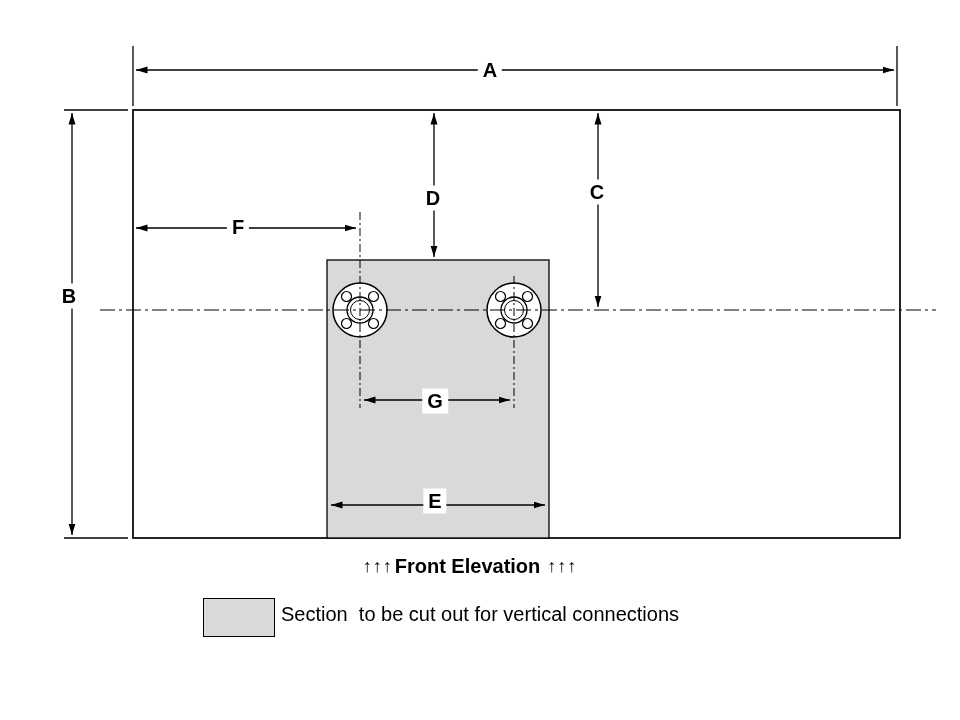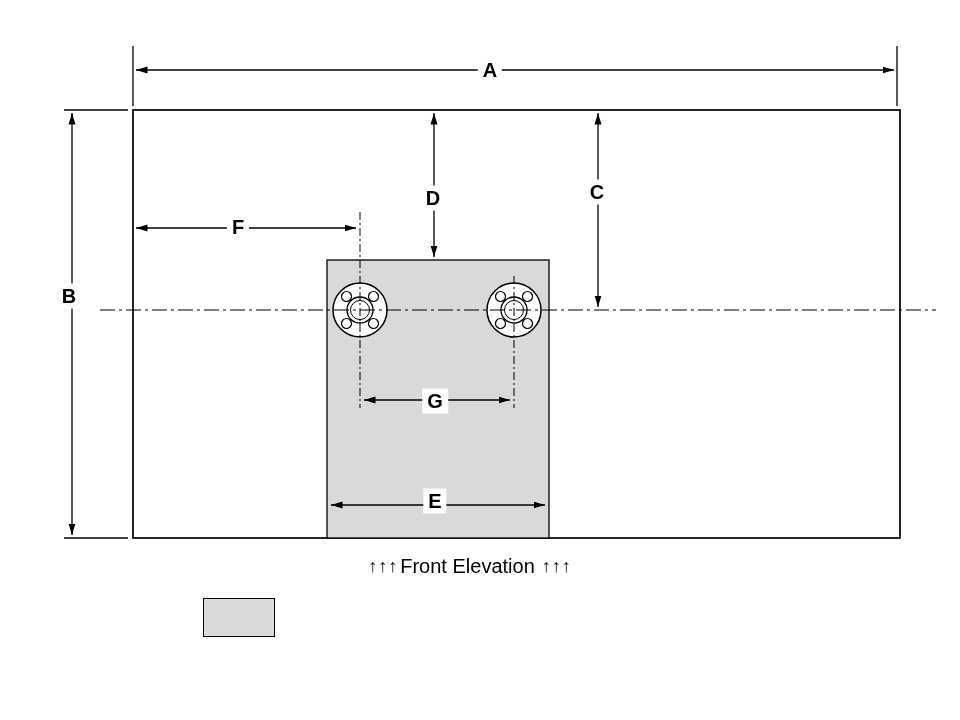--- a/index.html
+++ b/index.html
@@ -7,21 +7,21 @@
     position:relative;width:960px;height:720px;background:#ffffff;
     font-family:"Liberation Sans",sans-serif;color:#000;overflow:hidden;
   }
   .drawing{position:absolute;left:0;top:0;}
   .dim-label{
     position:absolute;transform:translate(-50%,-50%);
     background:#ffffff;padding:0 5px;font-weight:bold;font-size:20px;line-height:1.25;
   }
   .caption{
     position:absolute;left:470px;top:566px;transform:translate(-50%,-50%);
-    font-size:20px;white-space:nowrap;
+    font-size:20px;white-space:nowrap;font-weight:bold;
   }
   .caption .arrows{font-size:18px;letter-spacing:1px;position:relative;top:-1px;}
   .caption .arrows.right{margin-left:7px;}
   .caption .title{margin-left:2px;}
   .legend-swatch{
     position:absolute;left:203px;top:598px;width:72px;height:39px;
     background:#d9d9d9;border:1px solid #000;box-sizing:border-box;
   }
   .legend-text{
     position:absolute;left:281px;top:603px;font-size:20px;white-space:pre;
@@ -96,14 +96,15 @@
   <div class="dim-label" style="left:433px;top:198px;">D</div>
   <div class="dim-label" style="left:238px;top:227px;">F</div>
   <div class="dim-label" style="left:435px;top:401px;">G</div>
   <div class="dim-label" style="left:435px;top:501px;">E</div>
 
   <div class="caption">
     <span class="arrows left">↑↑↑</span><span class="title">Front Elevation</span><span class="arrows right">↑↑↑</span>
   </div>
 
   <div class="legend-swatch"></div>
+  <div class="legend-text">Section  to be cut out for vertical connections</div>
 
 </div>
 
 </body></html>

